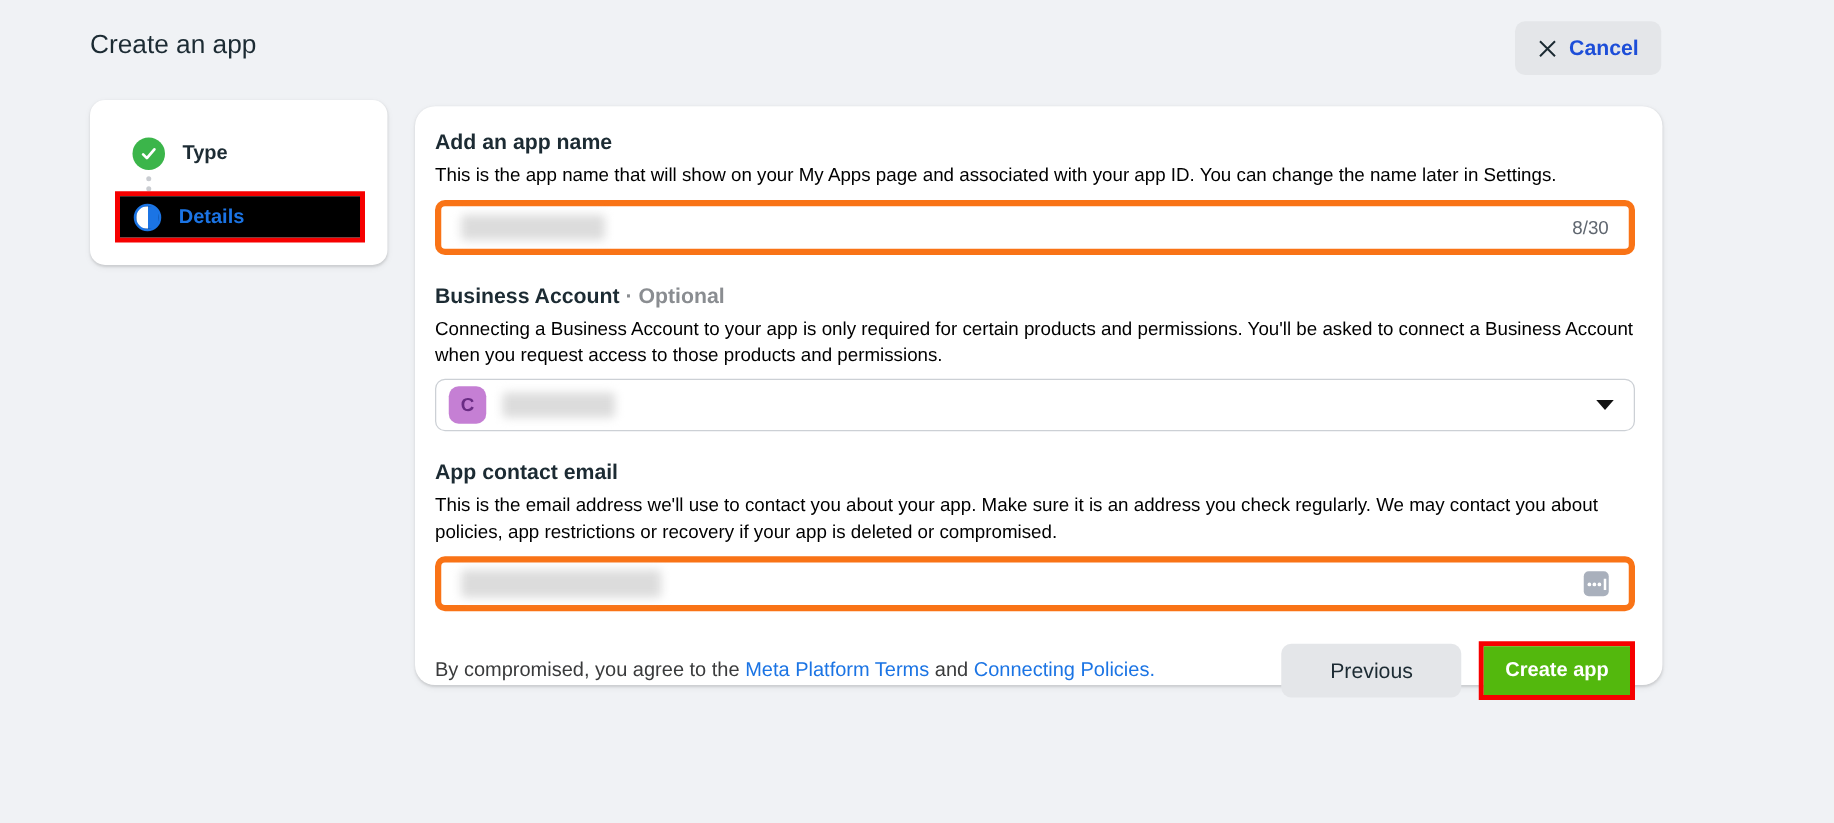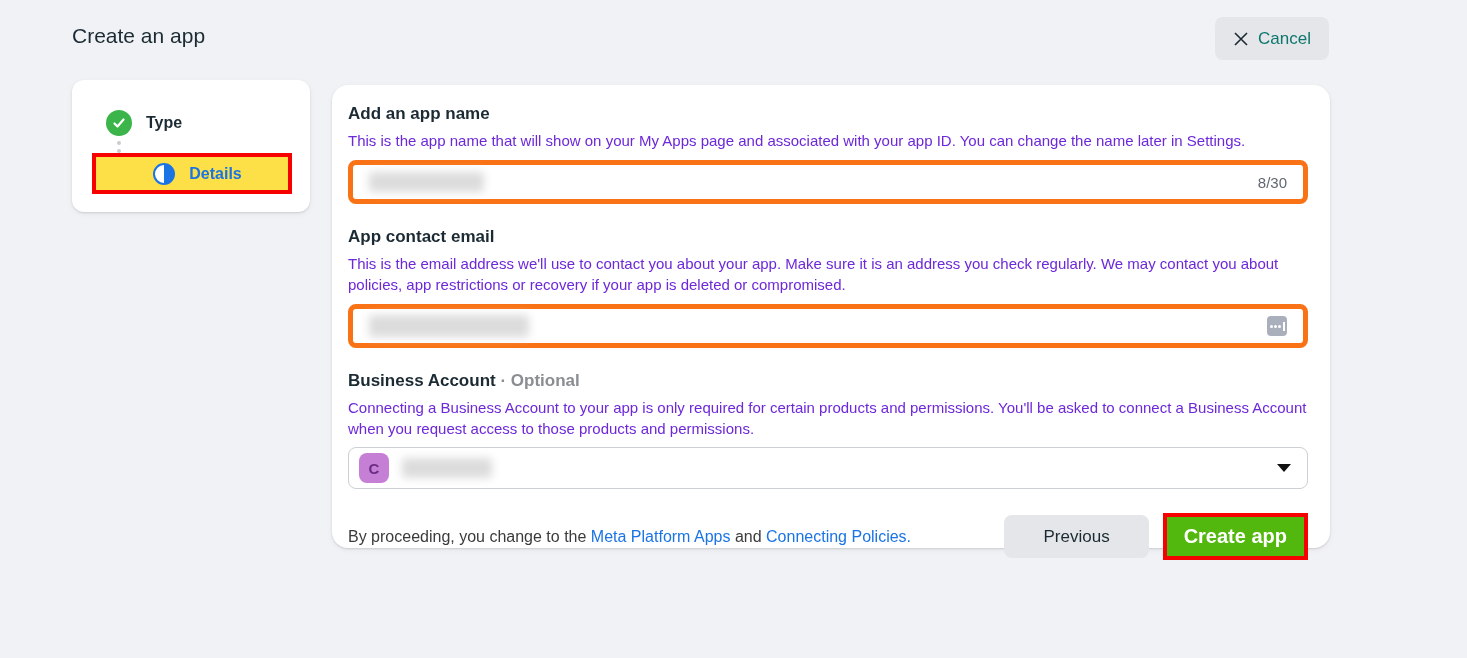--- a/index.html
+++ b/index.html
@@ -14,22 +14,23 @@
   }
   .page-title {
     position: absolute; left: 72px; top: 24px;
     font-size: 21px; font-weight: 400; color: #1c2b33;
   }
   .cancel-btn {
     position: absolute; top: 17px; right: 138px;
     height: 43px; padding: 0 18px;
     background: #e4e6e9; border: none; border-radius: 8px;
     display: flex; align-items: center; gap: 9px;
-    font-size: 17px; color: #0f766e; cursor: pointer;
+    font-size: 17px; color: #1d4ed8; cursor: pointer;
     font-family: inherit;
+    font-weight: bold;
   }
   .x-icon { width: 16px; height: 16px; display: block; }
   
   .stepper-card {
     position: absolute; left: 72px; top: 80px;
     width: 238px; height: 132px;
     background: #fff; border-radius: 12px;
     box-shadow: 0 1px 2px rgba(0,0,0,.12), 0 2px 6px rgba(0,0,0,.05);
   }
   .step-row {
@@ -50,40 +51,40 @@
   .dot-1 { top: 61px; } .dot-2 { top: 69px; }
   .annotation-box {
     border: 4px solid #f60000;
   }
   .details-annotation {
     position: absolute; left: 20px; top: 73px;
     width: 200px; height: 41px;
   }
   .step-details {
     width: 100%; height: 100%;
-    background: #fde047; padding-left: 11px;
-    color: #1b74e4; cursor: pointer; justify-content: center;
+    background: #000000; padding-left: 11px;
+    color: #1b74e4; cursor: pointer;
   }
   .half-circle {
     width: 22px; height: 22px; border-radius: 50%;
     border: 2px solid #1b74e4; flex: 0 0 22px;
     background: linear-gradient(to right, #ffffff 50%, #1b74e4 50%);
   }
   
   .main-card {
     position: absolute; left: 332px; top: 85px;
     width: 998px; height: 463px;
     background: #fff; border-radius: 16px;
     box-shadow: 0 1px 2px rgba(0,0,0,.12), 0 2px 6px rgba(0,0,0,.05);
     padding: 19px 22px 0 16px;
   }
   .field-label { font-size: 17px; font-weight: 700; color: #1c2b33; }
   .optional { color: #8a8d91; font-weight: 700; }
   .field-desc {
-    margin-top: 6px; font-size: 15px; line-height: 21px; color: #6d28d9;
+    margin-top: 6px; font-size: 15px; line-height: 21px; color: #000000;
     max-width: 960px;
   }
   .text-input {
     margin-top: 9px; height: 44px; width: 960px;
     border: 5px solid #f97316; border-radius: 8px;
     display: flex; align-items: center; padding: 14px 16px;
     background: #fff; cursor: text;
   }
   .section { margin-top: 23px; }
   .redact {
@@ -128,21 +129,21 @@
   .footer-actions { margin-left: auto; display: flex; align-items: center; gap: 14px; }
   .previous-btn {
     height: 43px; padding: 0 39px;
     background: #e4e6e9; border: none; border-radius: 8px;
     font-size: 17px; color: #1c2b33; cursor: pointer; font-family: inherit;
   }
   .create-annotation { padding: 0; }
   .create-btn {
     height: 39px; padding: 0 17px;
     background: #53b80d; border: none; border-radius: 0;
-    font-size: 20px; font-weight: 700; color: #fff; cursor: pointer;
+    font-size: 16px; font-weight: 700; color: #fff; cursor: pointer;
     font-family: inherit;
     text-align: center;
   }
 </style>
 </head>
 <body>
 
 <div class="page">
 
   <div class="page-title">Create an app</div>
@@ -174,54 +175,54 @@
   </div>
 
   <div class="main-card">
 
     <div>
       <div class="field-label">Add an app name</div>
       <div class="field-desc">This is the app name that will show on your My Apps page and associated with your app ID. You can change the name later in Settings.</div>
       <div class="text-input">
         <span class="redact name"></span>
         <span class="char-counter">8/30</span>
+      </div>
+    </div>
+
+    <div class="section">
+      <div class="field-label">
+        <span>Business Account</span>
+        <span class="optional">· Optional</span>
+      </div>
+      <div class="field-desc">Connecting a Business Account to your app is only required for certain products and permissions. You'll be asked to connect a Business Account when you request access to those products and permissions.</div>
+      <div class="select-input">
+        <span class="avatar">C</span>
+        <span class="redact biz"></span>
+        <span class="caret-down"></span>
       </div>
     </div>
 
     <div class="section">
       <div class="field-label">App contact email</div>
       <div class="field-desc">This is the email address we'll use to contact you about your app. Make sure it is an address you check regularly. We may contact you about policies, app restrictions or recovery if your app is deleted or compromised.</div>
       <div class="text-input">
         <span class="redact email"></span>
         <span class="email-text">@gmail.com</span>
         <span class="ext-icon">
             <i></i>
             <i></i>
             <i></i>
             <b></b>
           </span>
       </div>
     </div>
 
-    <div class="section">
-      <div class="field-label">
-        <span>Business Account</span>
-        <span class="optional">· Optional</span>
-      </div>
-      <div class="field-desc">Connecting a Business Account to your app is only required for certain products and permissions. You'll be asked to connect a Business Account when you request access to those products and permissions.</div>
-      <div class="select-input">
-        <span class="avatar">C</span>
-        <span class="redact biz"></span>
-        <span class="caret-down"></span>
-      </div>
-    </div>
-
     <div class="footer-row">
       <div class="agreement">
-        <span>By proceeding, you change to the </span><a class="link">Meta Platform Apps</a><span> and </span><a class="link">Connecting Policies.</a>
+        <span>By compromised, you agree to the </span><a class="link">Meta Platform Terms</a><span> and </span><a class="link">Connecting Policies.</a>
       </div>
       <div class="footer-actions">
         <button class="previous-btn">Previous</button>
         <div class="annotation-box create-annotation">
           <button class="create-btn">Create app</button>
         </div>
       </div>
     </div>
 
   </div>

